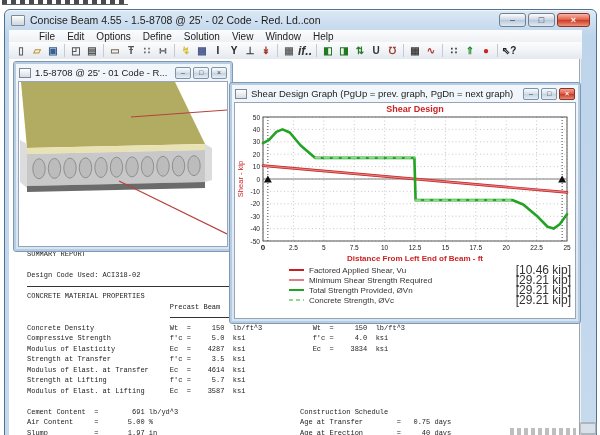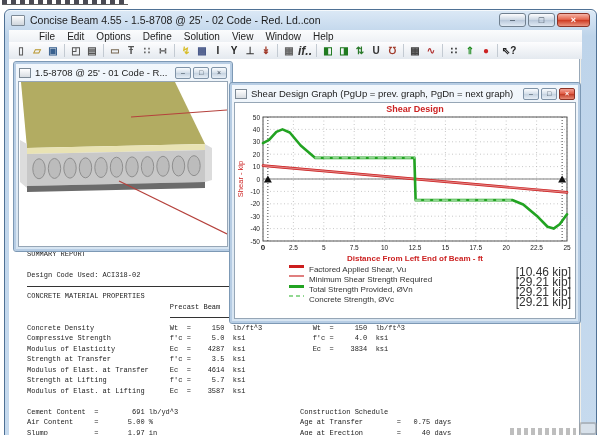--- a/index.html
+++ b/index.html
@@ -51,21 +51,21 @@
   .ctitle{height:17px;display:flex;align-items:center;padding:0 3px;font-size:9.5px;color:#222;}
   .cicon{width:10px;height:8px;background:linear-gradient(#fff,#d8dde2);border:1px solid #7d8a96;}
   .ctitle .t{flex:1;white-space:nowrap;overflow:hidden;margin-left:4px;}
   .cwb{width:16px;height:12px;box-sizing:border-box;margin-left:2px;border:1px solid #7f93a7;border-radius:2px;
       background:linear-gradient(#fafcfe,#d3dee9 50%,#c3d1df 50%,#e6eef6);
       display:flex;align-items:center;justify-content:center;font-size:7px;line-height:7px;color:#34414e;}
   .cwb.close-red{background:linear-gradient(#f3a194,#e0604a 45%,#c23a24 52%,#e78a76);border-color:#8c3326;color:#fff;font-weight:bold;}
   .ccontent{position:absolute;left:2px;right:2px;top:17px;bottom:2px;background:#fff;border:1px solid #96a6b6;overflow:hidden;}
   
   .legend{position:absolute;left:54px;top:162px;width:282px;}
-  .lrow{display:flex;height:10px;}
+  .lrow{display:flex;align-items:center;height:10px;}
   .lsw{width:15px;margin-right:5px;flex:none;}
   .lname{flex:1;font-size:8px;color:#333;white-space:nowrap;overflow:hidden;}
   .lval{width:56px;text-align:right;font-size:12px;color:#333;white-space:nowrap;}
   
   .watermark{position:absolute;right:3px;bottom:0;height:11px;display:flex;align-items:flex-end;gap:3px;opacity:.55;}
   .wm-marks{width:66px;height:7px;background:repeating-linear-gradient(90deg,#8a8a8a 0 4px,rgba(0,0,0,0) 4px 7px);}
   .wm-box{width:14px;height:9px;border:2px solid #9a9a9a;border-radius:3px;background:#e8e8e8;}
 </style>
 </head>
 <body>

